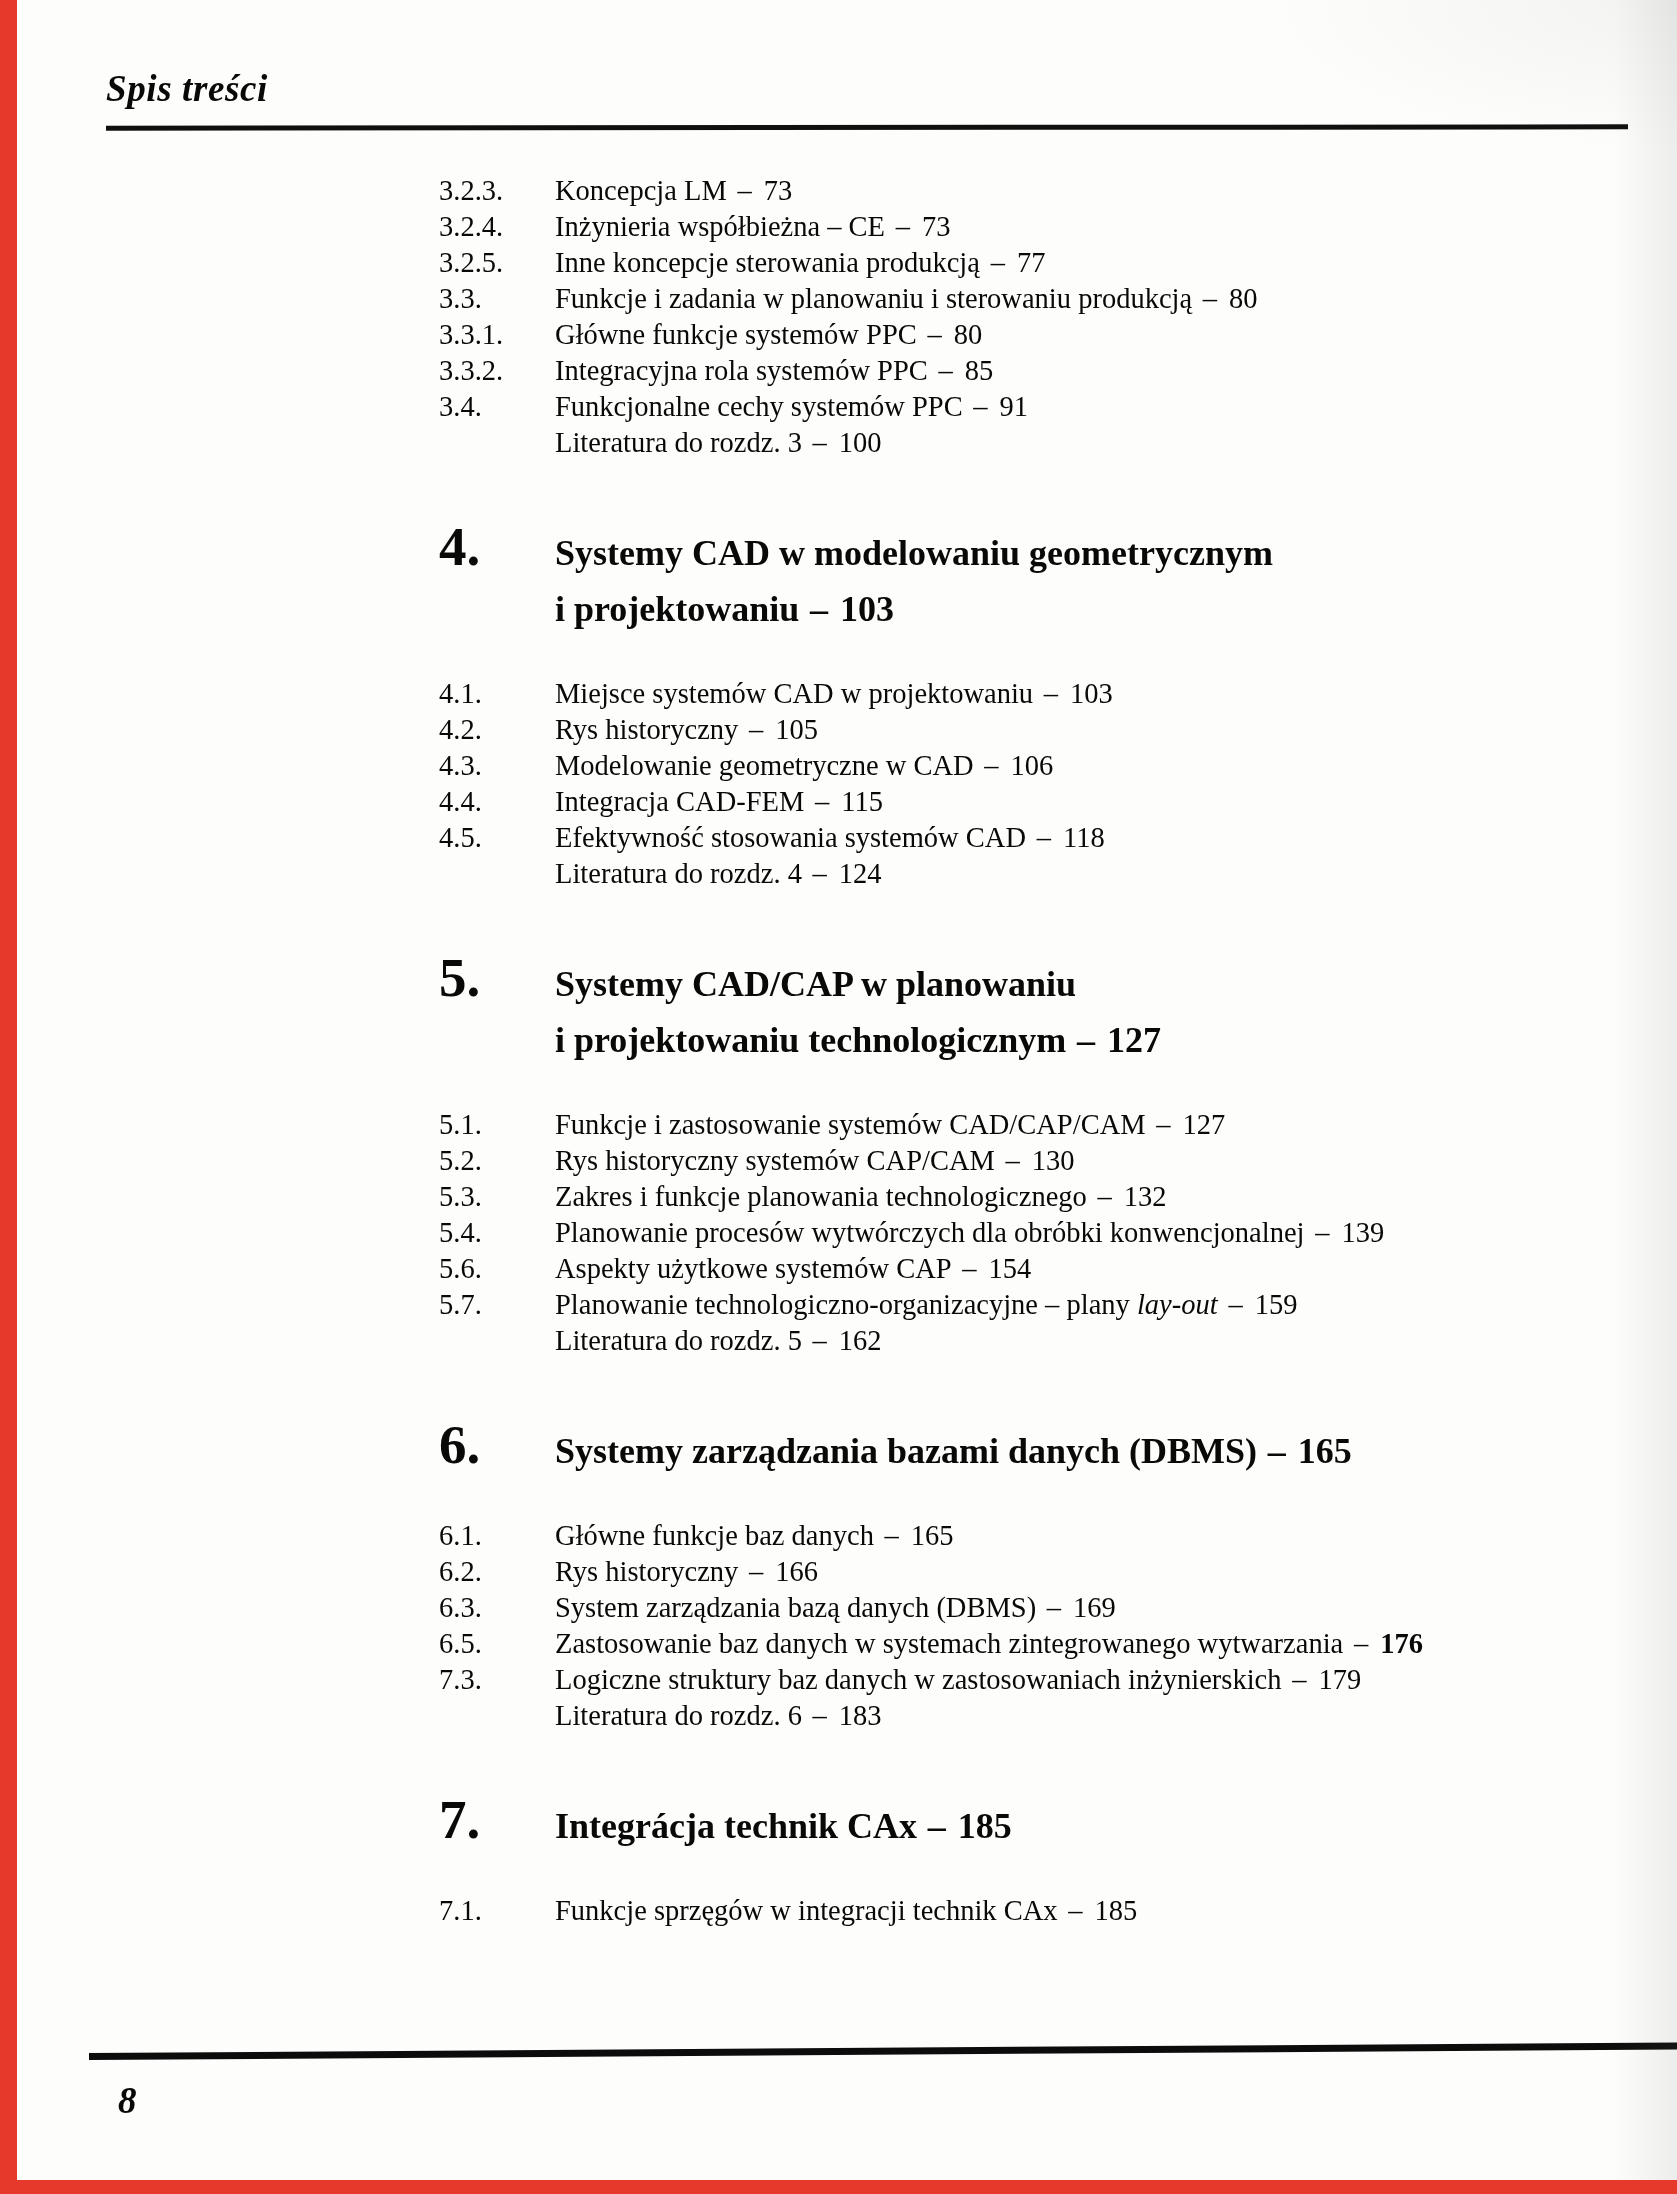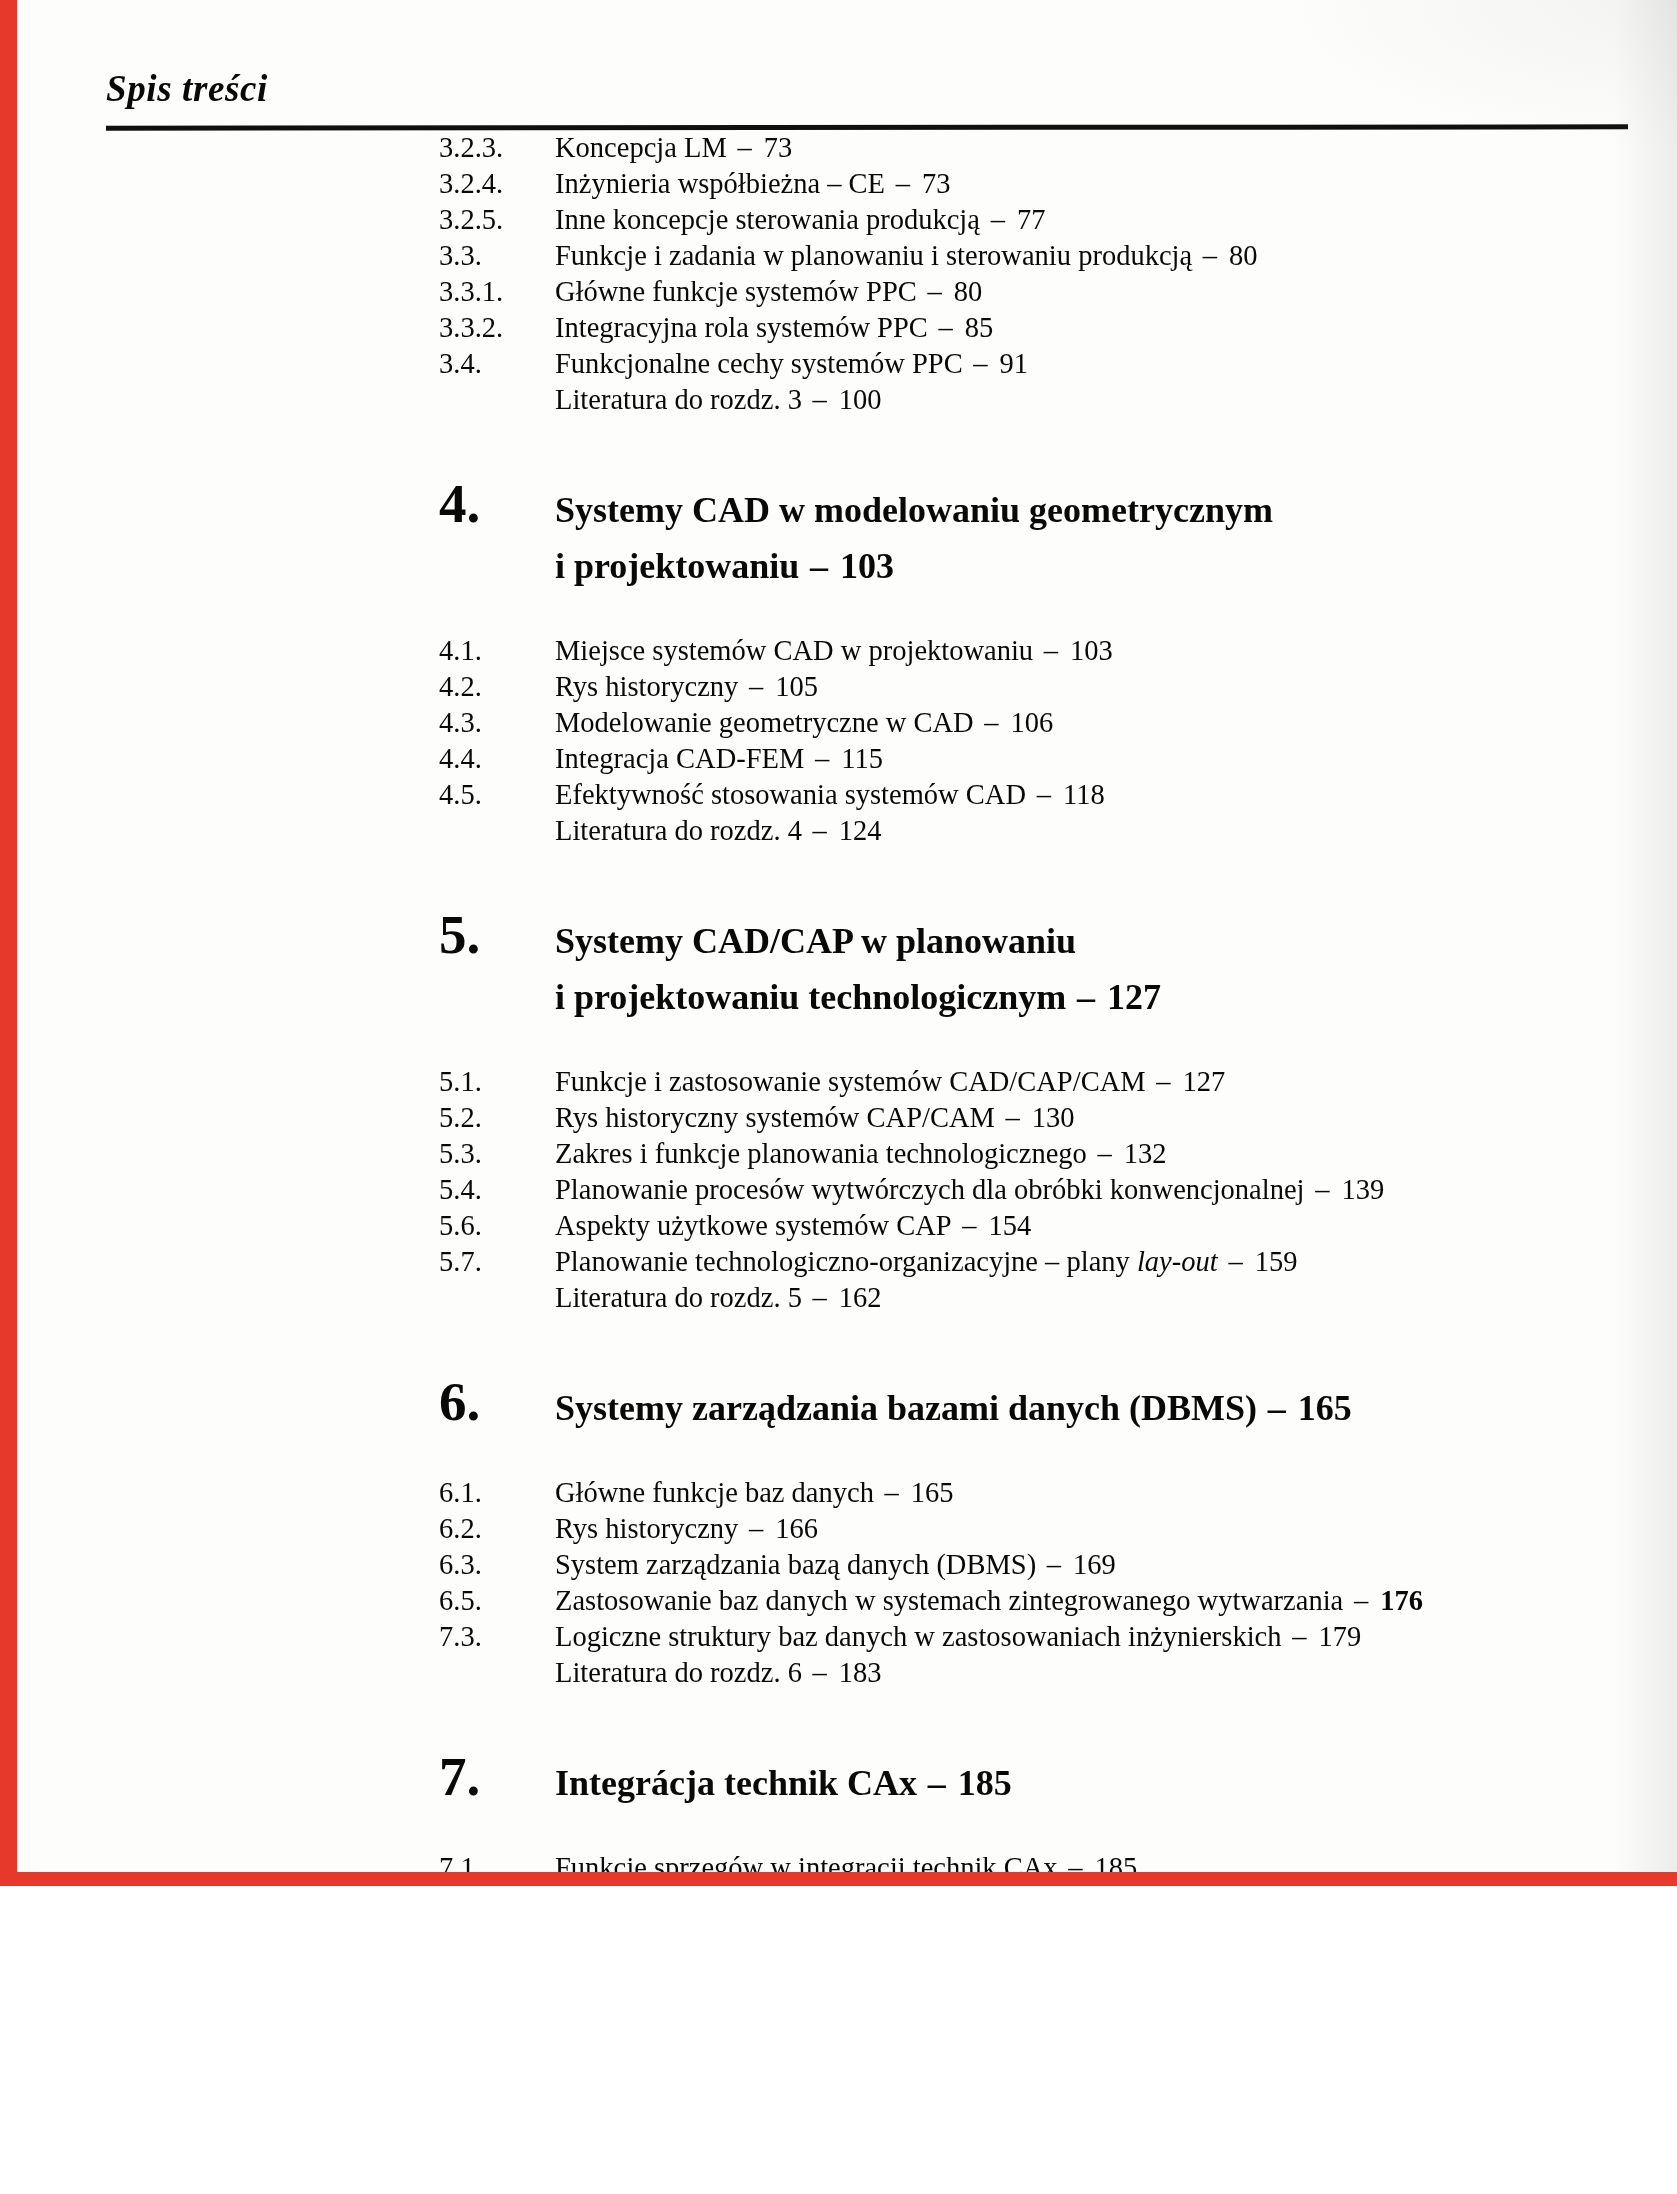--- a/index.html
+++ b/index.html
@@ -1,18 +1,18 @@
 <!DOCTYPE html>
 <html style="font-size:9.5px"><head>
 <meta charset="utf-8">
 <style>
   html,body{margin:0;padding:0;background:#ffffff;}
   .page{
     position:relative;
-    width:1678px;height:1886px;
+    width:1678px;height:2194px;
     background:#fdfdfc;
     overflow:hidden;
     font-family:"Liberation Serif","DejaVu Serif",serif;
     color:#090908;
   }
   
   .edge-left{position:absolute;left:0;top:0;width:16.6px;height:100%;z-index:5;}
   .edge-bottom{position:absolute;left:0;bottom:0;width:100%;height:14.2px;z-index:5;}
   .shade-right{position:absolute;right:0;top:0;width:65px;height:100%;z-index:4;
     background:linear-gradient(to left, rgba(90,90,88,0.10), rgba(90,90,88,0.0));}
@@ -21,21 +21,21 @@
 
   
   .doc-header{padding-top:69px;margin-left:106px;margin-right:50px;}
   .doc-title{
     margin:0;font-size:37px;font-weight:700;font-style:italic;
     letter-spacing:0.6px;line-height:1.1;
   }
   .header-rule{margin-top:15.4px;height:5.3px;background:#101010;transform:rotate(-0.05deg);}
 
   
-  .toc{margin-left:439px;margin-right:36px;}
+  .toc{margin-left:439px;margin-right:36px;margin-top:43px;}
   .entry{display:flex;align-items:baseline;font-size:28.5px;line-height:36px;white-space:nowrap;}
   .entry-num{flex:none;width:116px;}
   .dash{margin:0 12px 0 10.7px;}
   .ch{display:flex;align-items:baseline;margin-top:58px;margin-bottom:39px;white-space:nowrap;}
   .ch-num{flex:none;width:116px;font-size:55px;font-weight:700;line-height:56px;}
   .ch-title{font-size:36px;font-weight:700;}
   .ch-line{line-height:56px;}
   .pg-bold{font-weight:700;}
   em{font-style:italic;}
 

